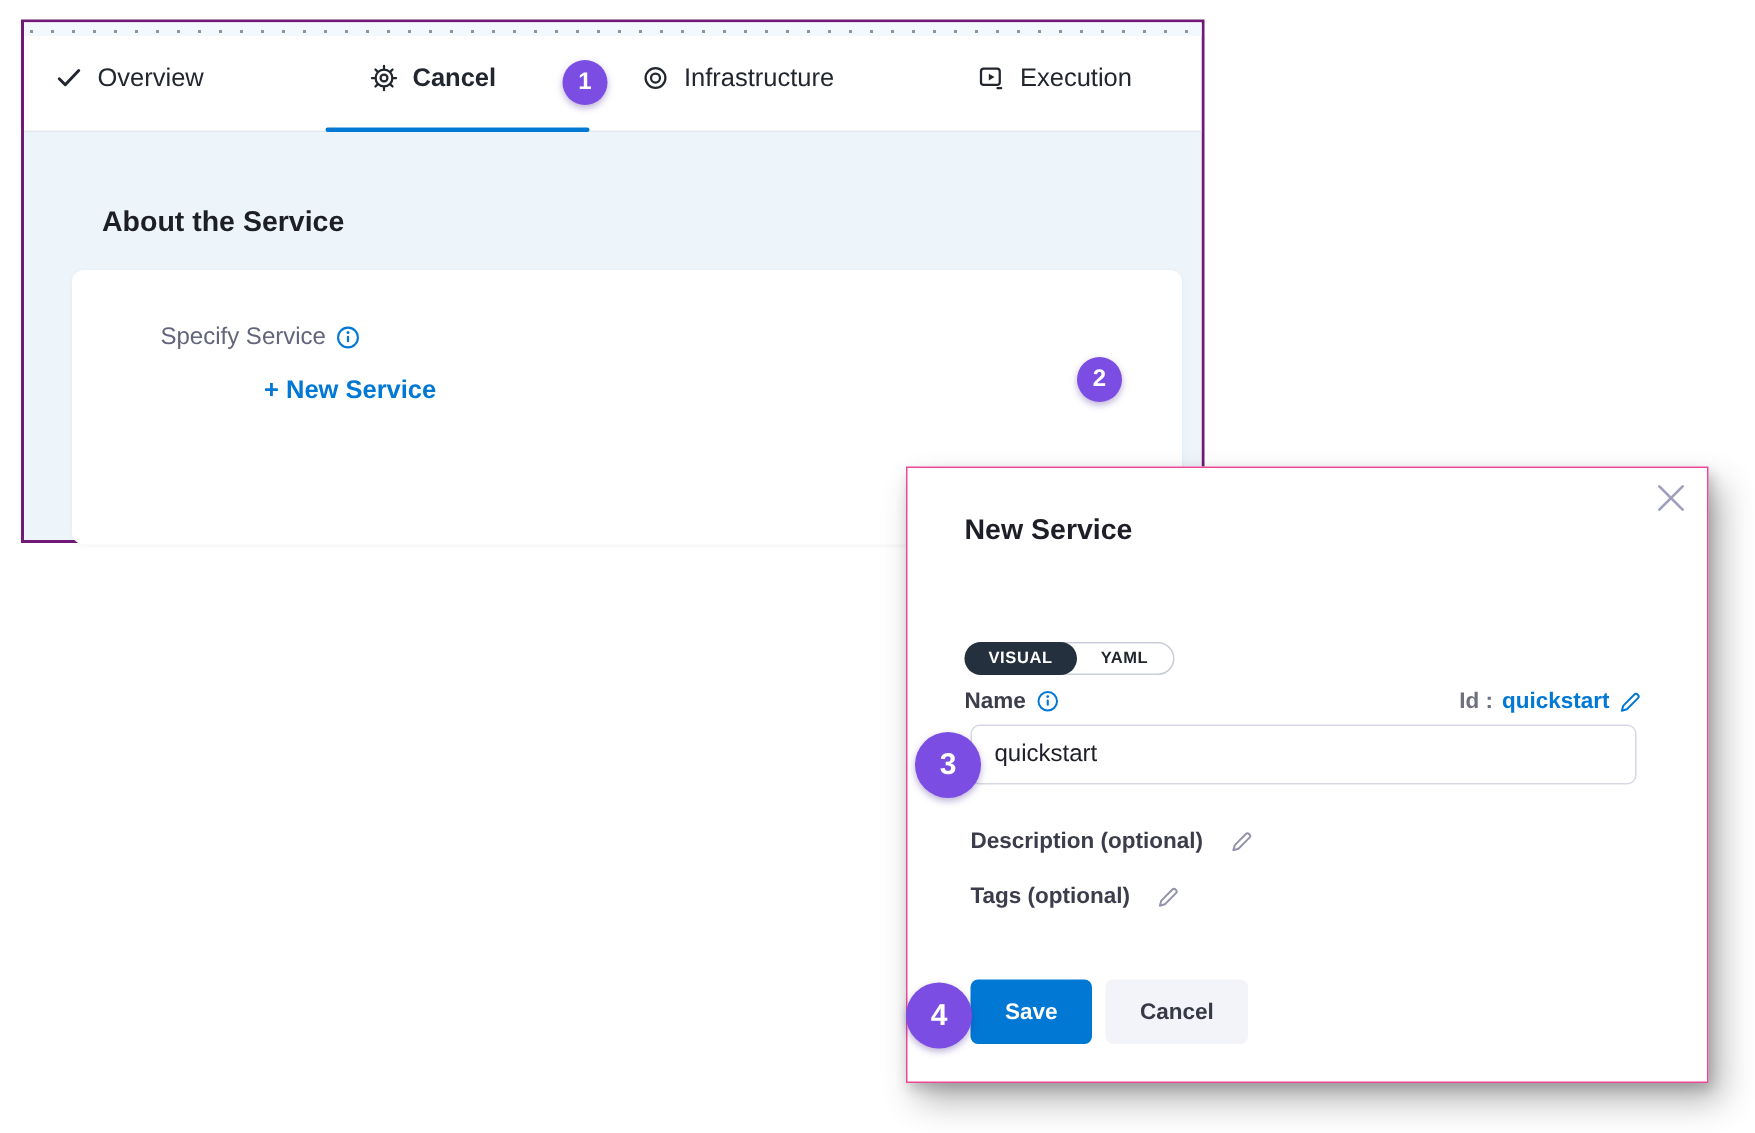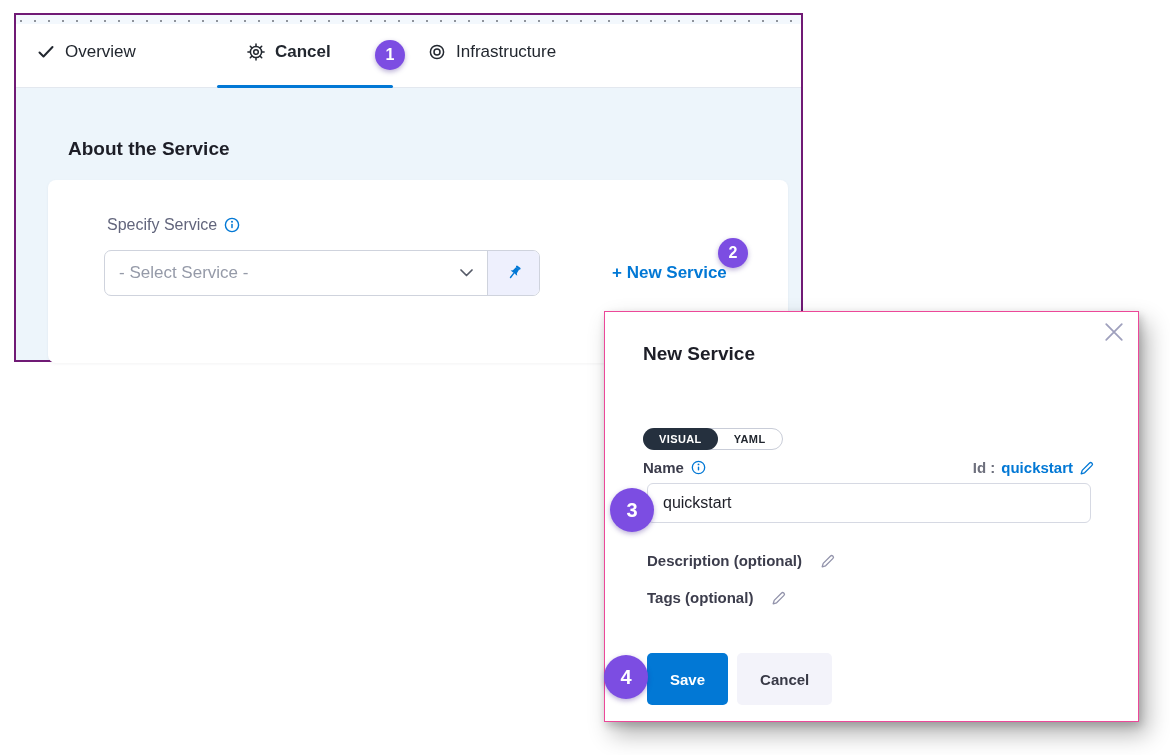--- a/index.html
+++ b/index.html
@@ -100,21 +100,21 @@
     font-family:"Liberation Sans", sans-serif; font-size:16px; color:#1d1e27; outline:none; background:#fff;
   }
   .field-row {
     position:absolute; left:42px; display:flex; align-items:center; gap:18px;
     font-size:15px; font-weight:700; color:#3c3d4c;
   }
   .row-description { top:240px; }
   .row-tags { top:277px; }
   .btn-row { position:absolute; left:42px; top:341px; display:flex; gap:9px; }
   .btn {
-    height:52px; border:none; border-radius:5px; padding:0 23px;
+    height:43px; border:none; border-radius:5px; padding:0 23px;
     font-family:"Liberation Sans", sans-serif; font-size:15px; font-weight:700; cursor:pointer;
   }
   .btn-save { background:#0278d5; color:#ffffff; }
   .btn-cancel { background:#f3f3fa; color:#383946; }
 
   
   .badge {
     position:absolute; z-index:10; background:#7c4de2; color:#ffffff; border-radius:50%;
     display:flex; align-items:center; justify-content:center; font-weight:700;
     box-shadow:0 2px 5px rgba(60,30,140,.35);
@@ -153,20 +153,28 @@
       </div>
 
       <div class="tab" style="left:412px;">
         <svg class="tab-icon" width="18" height="18" viewBox="0 0 18 18" fill="none" stroke="#22272f" stroke-width="1.5">
             <circle cx="9" cy="9" r="6.6"></circle>
             <circle cx="9" cy="9" r="3"></circle>
           </svg>
         <span>Infrastructure</span>
       </div>
 
+      <div class="tab" style="left:636px;">
+        <svg class="tab-icon" width="18" height="18" viewBox="0 0 18 18" fill="none" stroke="#22272f" stroke-width="1.5" stroke-linejoin="round">
+            <rect x="2" y="2.8" width="12.5" height="10.8" rx="1.8"></rect>
+            <path d="M7.2 6.2l3.8 2.2-3.8 2.2z" fill="#22272f" stroke="none"></path>
+            <path d="M13 15.8h2.4" stroke-linecap="round"></path>
+          </svg>
+        <span>Execution</span>
+      </div>
 
       <div class="active-underline"></div>
     </div>
 
     <div class="dot-strip">
         <div class="dots"></div>
       </div>
 
     <div class="panel">
       <div class="about-heading">About the Service</div>
@@ -175,37 +183,20 @@
         <div class="specify-label">
           <span>Specify Service</span>
           <svg class="info-icon" width="16" height="16" viewBox="0 0 16 16">
               <circle cx="8" cy="8" r="6.6" fill="none" stroke="#0278d5" stroke-width="1.4"></circle>
               <rect x="7.25" y="6.8" width="1.5" height="4.4" rx=".7" fill="#0278d5"></rect>
               <circle cx="8" cy="4.7" r="1" fill="#0278d5"></circle>
             </svg>
         </div>
 
         <div class="select-row">
-          <div class="service-select">
-            <span class="select-value">- Select Service -</span>
-            <span class="select-caret">
-              <svg class="chevron-icon" width="13" height="8" viewBox="0 0 13 8" fill="none" stroke="#565b68" stroke-width="1.7" stroke-linecap="round" stroke-linejoin="round">
-                  <path d="M1 1l5.5 5.5L12 1"></path>
-                </svg>
-            </span>
-            <span class="pin-seg">
-              <svg class="pin-icon" width="18" height="18" viewBox="0 0 16 16">
-                  <g fill="#0278d5" transform="rotate(38 8 8)">
-                    <rect x="5.6" y="1" width="4.8" height="1.7" rx=".85"></rect>
-                    <path d="M6.3 2.7h3.4l.5 4 1.5 1.4H4.3l1.5-1.4z"></path>
-                    <rect x="7.35" y="8.1" width="1.3" height="5.6" rx=".65"></rect>
-                  </g>
-                </svg>
-            </span>
-          </div>
           <span class="new-service-link">+ New Service</span>
         </div>
       </div>
     </div>
   </div>
 
   <div class="modal">
     <span class="modal-close">
       <svg class="close-icon" width="20" height="20" viewBox="0 0 18 18" fill="none" stroke="#9fa0bd" stroke-width="1.6" stroke-linecap="round">
           <path d="M2 2l14 14M16 2L2 16"></path>

